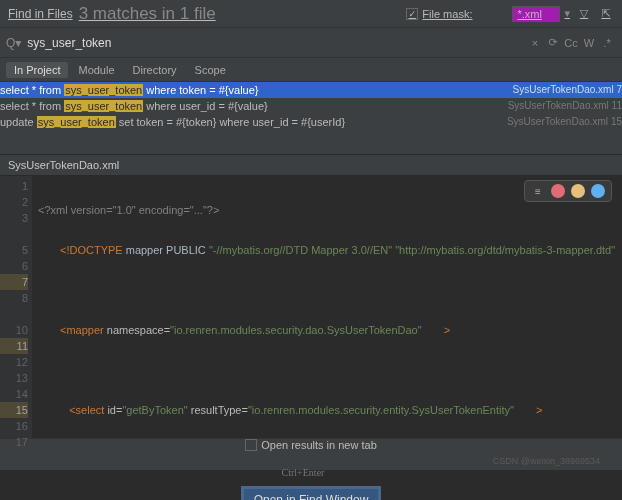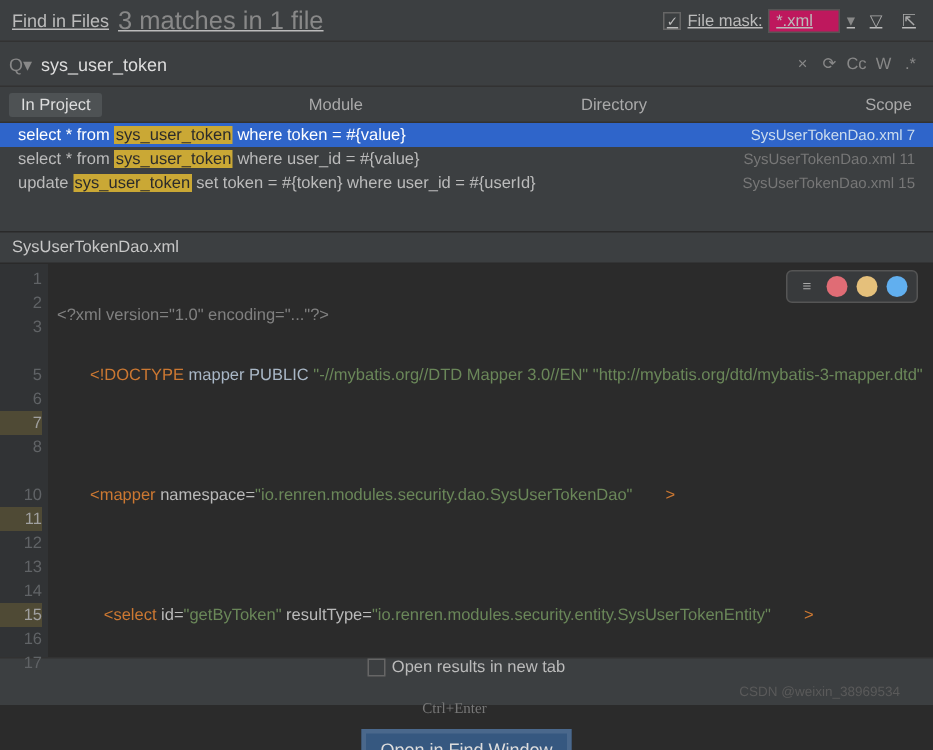--- a/index.html
+++ b/index.html
@@ -2,32 +2,32 @@
 <html><head>
 <meta charset="utf-8">
 <style>
   * { box-sizing: border-box; margin: 0; padding: 0; font-family: "Segoe UI", Arial, sans-serif; }
   body { background: #2b2b2b; color: #bbbbbb; width: 622px; height: 500px; overflow: hidden; font-size: 11px; }
   .titlebar { display: flex; align-items: center; height: 28px; padding: 0 8px; background: #3c3f41; border-bottom: 1px solid #323232; text-decoration: underline; }
   .titlebar .title { color: #bbb; font-size: 12px; }
   .titlebar .matches { color: #888; font-size: 17px; margin-left: 6px; }
   .titlebar .spacer { flex: 1; }
   .titlebar .mask { display: flex; align-items: center; gap: 4px; }
-  .titlebar .mask input[type=text] { background: #be185d; border: 1px solid #555; color: #bbb; padding: 1px 4px; width: 48px; font-size: 11px; }
+  .titlebar .mask input[type=text] { background: #a21caf; border: 1px solid #555; color: #bbb; padding: 1px 4px; width: 48px; font-size: 11px; margin-left: 36px; }
   .titlebar .chk { width: 12px; height: 12px; border:1px solid #666; display:inline-flex; align-items:center; justify-content:center; color:#bbb; font-size:9px; }
   .titlebar .icon-btn { width:16px; height:16px; display:flex; align-items:center; justify-content:center; color:#aaa; margin-left:6px; cursor:pointer; }
   .searchbar { display:flex; align-items:center; height:30px; padding:0 6px; background:#3c3f41; border-bottom:1px solid #323232; }
   .searchbar .sicon { color:#888; font-size:12px; margin-right:4px; }
   .searchbar input { flex:1; background:transparent; border:none; outline:none; color:#ddd; font-size:12px; padding:2px; }
   .searchbar .ricon { color:#888; width:18px; text-align:center; cursor:pointer; font-size:11px; }
-  .scopes { display:flex; align-items:center; height:24px; padding:0 6px; background:#3c3f41; border-bottom:1px solid #323232; gap:2px;justify-content:space-between; }
+  .scopes { display:flex; align-items:center; height:24px; padding:0 6px; background:#3c3f41; border-bottom:1px solid #323232; gap:2px; }
   .scopes .tab { padding:2px 8px; color:#aaa; font-size:11px; cursor:pointer; }
   .scopes .tab.active { background:#4e5254; color:#ddd; border-radius:2px; }
   .results { background:#3c3f41; height:72px; overflow:hidden; }
-  .result-row { display:flex; align-items:center; padding:2px 12px; font-family:Consolas,monospace; font-size:11px; white-space:pre;gap:20px; }
+  .result-row { display:flex; align-items:flex-start; padding:2px 0; font-family:Consolas,monospace; font-size:11px; white-space:pre;gap:20px; }
   .result-row.selected { background:#2f65ca; color:#fff; }
   .result-row .txt { flex:1; overflow:hidden; }
   .result-row .file { color:#777; font-size:10px; }
   .result-row.selected .file { color:#cde; }
   .hl-y { background:#caa835; color:#2b2b2b; padding:0 1px; }
   .crumb { display:flex; align-items:center; height:22px; padding:0 8px; background:#3c3f41; border-top:1px solid #2a2a2a; border-bottom:1px solid #2a2a2a; gap:8px; font-size:11px; }
   .crumb .fname { color:#c7c7c7; }
   .crumb .fpath { color:#6e6e6e; }
   .editor { position:relative; background:#2b2b2b; height:262px; font-family:Consolas,monospace; font-size:11px; }
   .gutter { position:absolute; left:0; top:0; bottom:0; width:32px; background:#313335; color:#606366; text-align:right; padding:2px 4px 0 0; }

